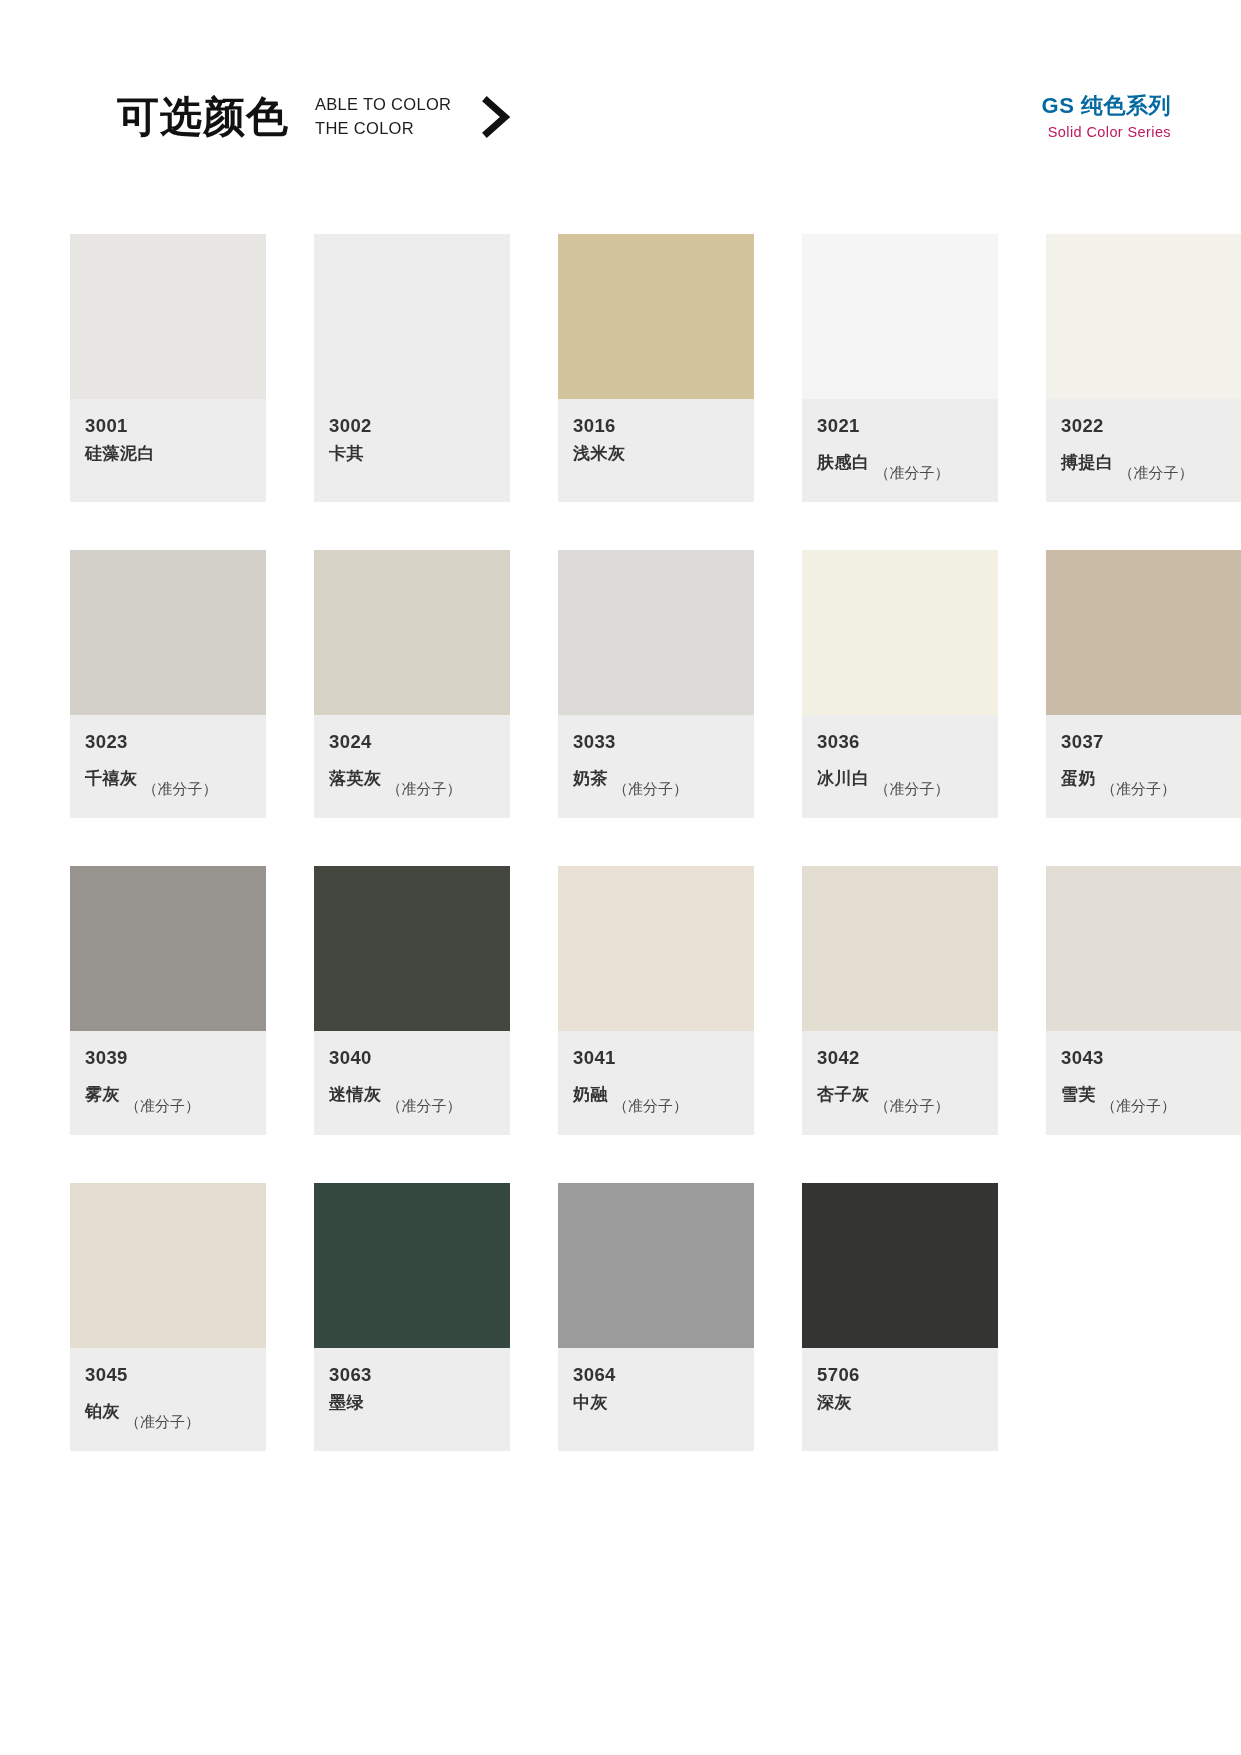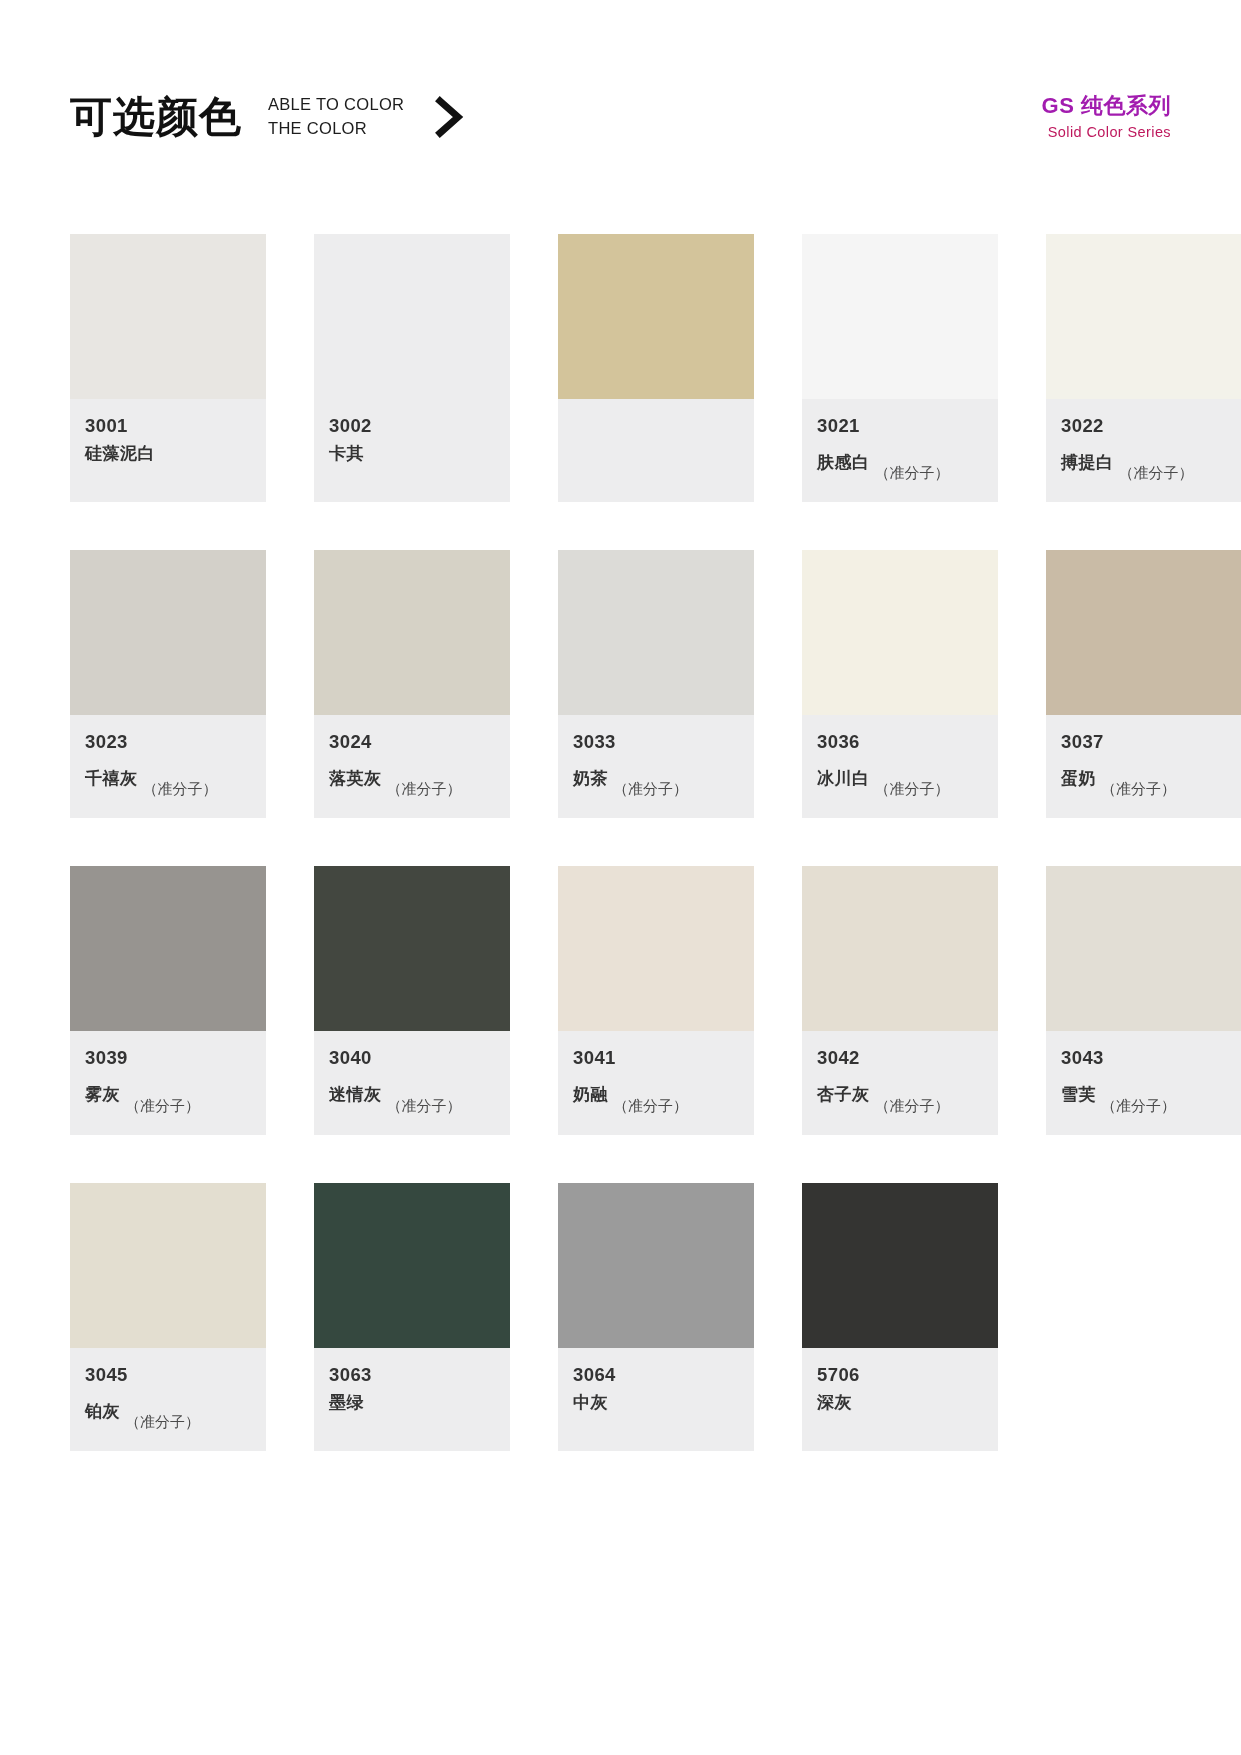--- a/index.html
+++ b/index.html
@@ -27,20 +27,21 @@
   .header {
     display: flex;
     align-items: center;
     justify-content: space-between;
     height: 110px;
     padding-top: 62px;
   }
   .header-left {
     display: flex;
     align-items: center;
+    margin-left: 47px;
   }
   .title-cn {
     font-size: 42px;
     font-weight: 700;
     letter-spacing: 1px;
     color: #111111;
     line-height: 1;
     white-space: nowrap;
   }
   .title-en {
@@ -57,21 +58,21 @@
     display: block;
     line-height: 0;
   }
   .header-right {
     text-align: right;
     white-space: nowrap;
   }
   .brand-cn {
     font-size: 22px;
     font-weight: 700;
-    color: #a21caf;
+    color: #0369a1;
     letter-spacing: 0.5px;
     line-height: 1.25;
   }
   .brand-en {
     font-size: 14.5px;
     font-weight: 400;
     color: #be185d;
     letter-spacing: 0.4px;
     line-height: 1.4;
     margin-top: 2px;
@@ -169,20 +170,26 @@
         <div class="swatch-chip"></div>
         <div class="swatch-info">
           <div class="swatch-code">3002</div>
           <div class="swatch-name-line">
             <span class="swatch-name">卡其</span>
           </div>
         </div>
       </div>
       <div class="swatch-card">
         <div class="swatch-chip" style="background: rgb(211, 196, 155);"></div>
+        <div class="swatch-info">
+          <div class="swatch-code">3016</div>
+          <div class="swatch-name-line">
+            <span class="swatch-name">浅米灰</span>
+          </div>
+        </div>
       </div>
       <div class="swatch-card">
         <div class="swatch-chip" style="background: rgb(245, 245, 245);"></div>
         <div class="swatch-info">
           <div class="swatch-code">3021</div>
           <div class="swatch-name-line">
             <span class="swatch-name">肤感白</span>
             <span class="swatch-suffix">（准分子）</span>
           </div>
         </div>

